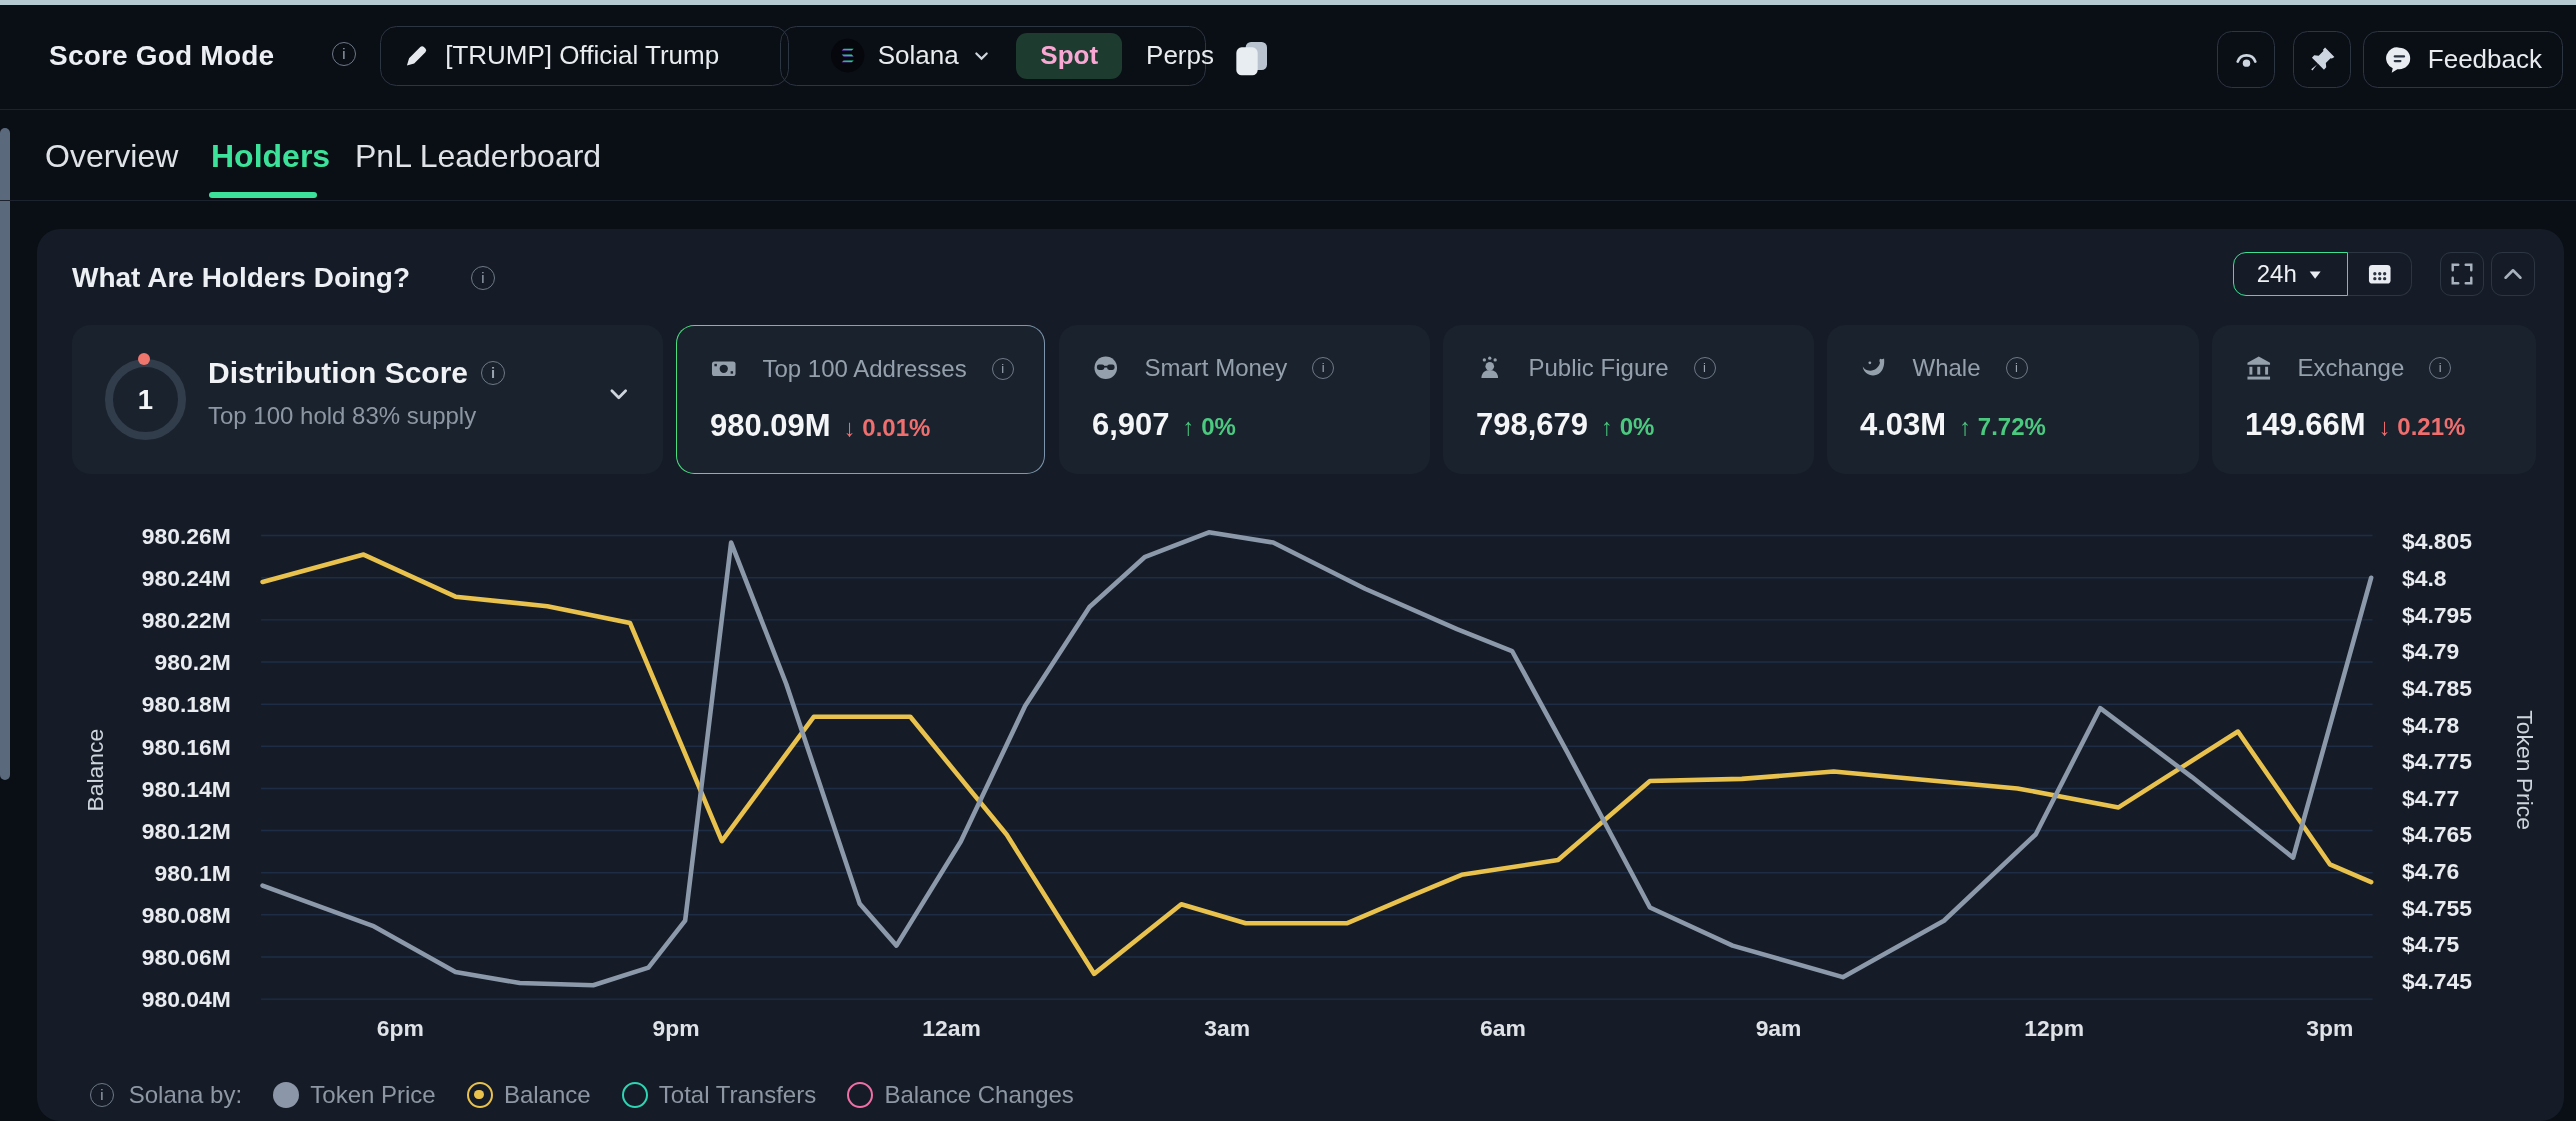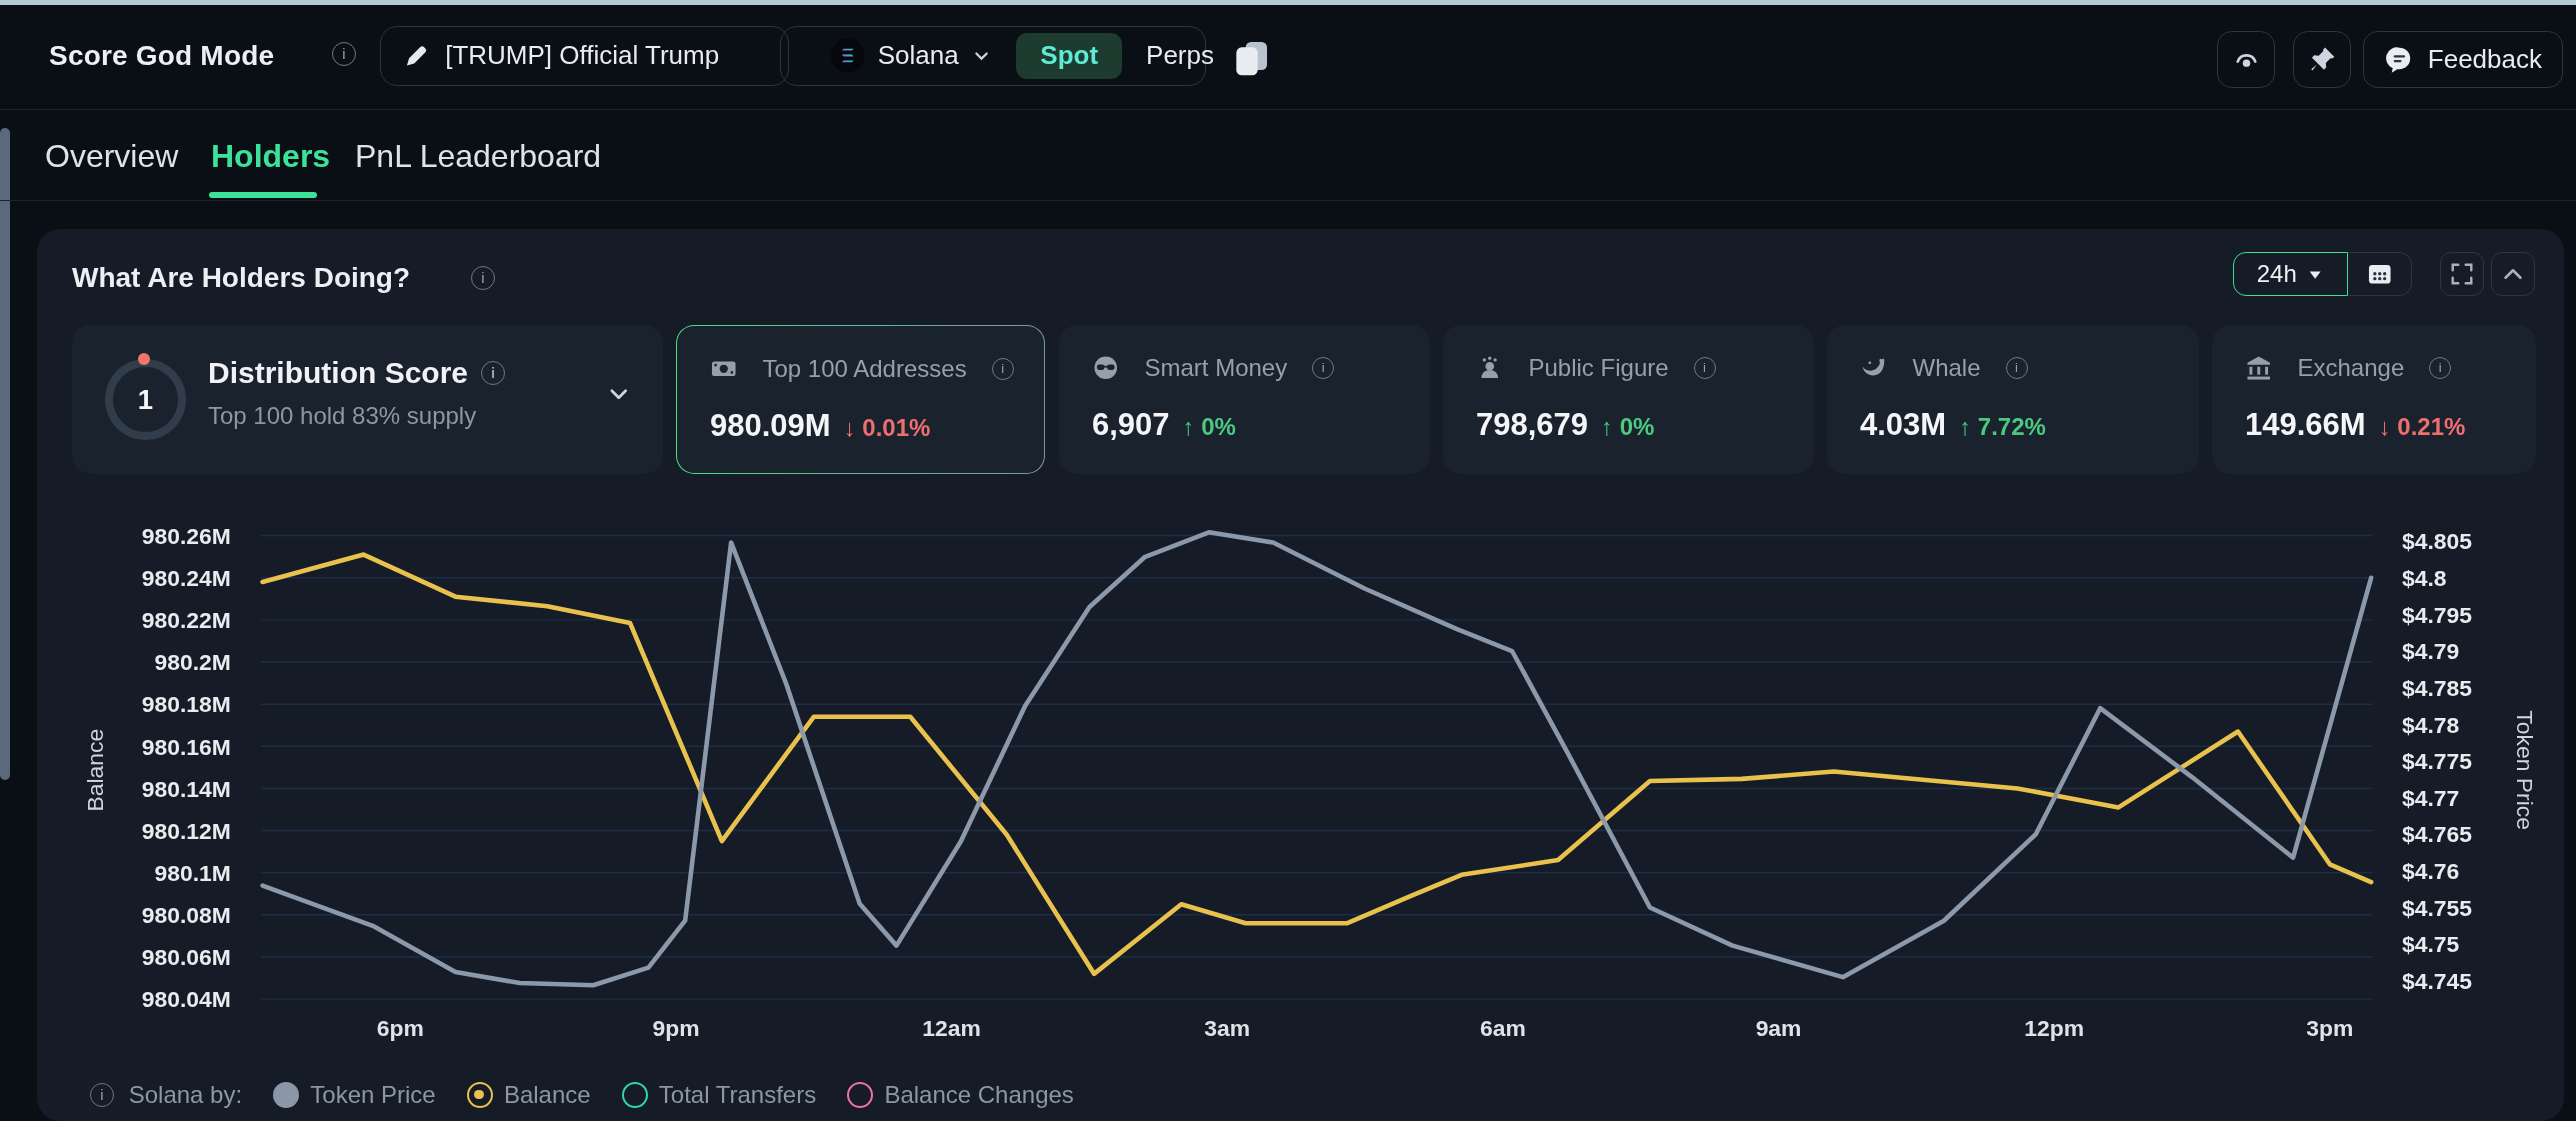--- a/index.html
+++ b/index.html
@@ -23,21 +23,21 @@
   #token-btn{left:350px;top:21px;width:409px;height:60px;padding:0 22px;gap:14.7px;margin-left:30px;}
   #token-btn span.lbl{font-size:26px;color:#e9ecef;font-weight:500;white-space:nowrap;}
 
   #market-group{left:780px;top:21px;width:426px;height:60px;padding-left:32px;}
   #market-group .seg{display:flex;align-items:center;height:100%;}
   #solana-seg{padding:0 18.3px;gap:13px;width:196px;box-sizing:border-box;}
   #solana-seg .lbl{font-size:26px;color:#e9ecef;}
   #market-divider{width:1.8px;height:100%;background:#2c3542;}
   #spot-pill{margin:0 0 0 7.3px;height:46px;padding:0 24px;background:#1e3b2f;border-radius:11px;
              display:flex;align-items:center;}
-  #spot-pill .lbl{color:#5eead4;font-size:26px;font-weight:bold;text-align:right;}
+  #spot-pill .lbl{color:#f9a8d4;font-size:26px;font-weight:bold;text-align:right;}
   #perps-lbl{font-size:26px;color:#e9ecef;margin-left:24px;}
 
   #copy-btn{left:1231px;top:33px;width:40px;height:40px;}
 
   .icon-btn{border:1.8px solid #2c3542;border-radius:14.7px;box-sizing:border-box;
             display:flex;align-items:center;justify-content:center;}
   #eye-btn{left:2217px;top:26px;width:58px;height:57px;}
   #pin-btn{left:2293px;top:26px;width:58px;height:57px;}
   #feedback-btn{left:2363px;top:26px;width:200px;height:57px;border:1.8px solid #2c3542;border-radius:14.7px;
                 box-sizing:border-box;display:flex;align-items:center;gap:13px;padding:0 20px;}

